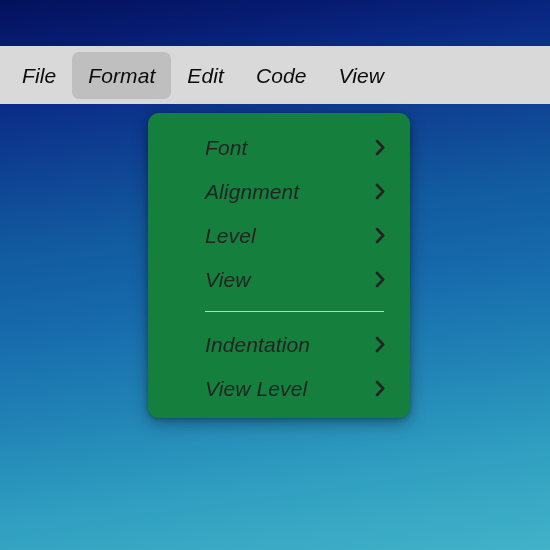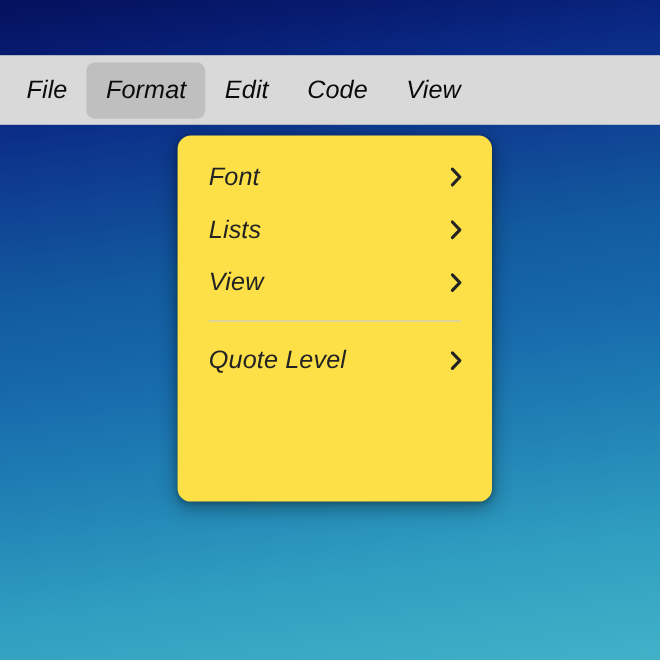--- a/index.html
+++ b/index.html
@@ -69,28 +69,29 @@
     background: #bfbfbf;
   }
 
   
   #dropdown {
     position: absolute;
     left: 148px;
     top: 113px;
     width: 262px;
     height: 305px;
-    background: #fde047;
+    background: #15803d;
     border-radius: 11px;
     box-shadow:
       0 5px 16px rgba(0, 0, 0, 0.36),
       0 1px 4px rgba(0, 0, 0, 0.22);
     box-sizing: border-box;
     padding-top: 12px;
     overflow: hidden;
+    padding-left: 31px;
   }
 
   .menu-item {
     position: relative;
     height: 44px;
     display: flex;
     align-items: center;
     justify-content: space-between;
     padding: 0 22px 0 26px;
     box-sizing: border-box;
@@ -153,44 +154,60 @@
 
     <div class="menu-item">
       <span class="menu-item-label">Font</span>
       <span class="submenu-arrow">
         <svg width="11" height="17" viewBox="0 0 11 17" fill="none" xmlns="http://www.w3.org/2000/svg">
           <path d="M2 2 L8.2 8.5 L2 15" stroke="currentColor" stroke-width="2.6" stroke-linecap="round" stroke-linejoin="round"></path>
         </svg>
       </span>
     </div>
 
-
-    <div class="menu-item">
-      <span class="menu-item-label">Lists</span>
+    <div class="menu-item">
+      <span class="menu-item-label">Alignment</span>
+      <span class="submenu-arrow">
+        <svg width="11" height="17" viewBox="0 0 11 17" fill="none" xmlns="http://www.w3.org/2000/svg">
+          <path d="M2 2 L8.2 8.5 L2 15" stroke="currentColor" stroke-width="2.6" stroke-linecap="round" stroke-linejoin="round"></path>
+        </svg>
+      </span>
+    </div>
+
+    <div class="menu-item">
+      <span class="menu-item-label">Level</span>
       <span class="submenu-arrow">
         <svg width="11" height="17" viewBox="0 0 11 17" fill="none" xmlns="http://www.w3.org/2000/svg">
           <path d="M2 2 L8.2 8.5 L2 15" stroke="currentColor" stroke-width="2.6" stroke-linecap="round" stroke-linejoin="round"></path>
         </svg>
       </span>
     </div>
 
     <div class="menu-item">
       <span class="menu-item-label">View</span>
       <span class="submenu-arrow">
         <svg width="11" height="17" viewBox="0 0 11 17" fill="none" xmlns="http://www.w3.org/2000/svg">
           <path d="M2 2 L8.2 8.5 L2 15" stroke="currentColor" stroke-width="2.6" stroke-linecap="round" stroke-linejoin="round"></path>
         </svg>
       </span>
     </div>
 
     <div class="menu-separator"></div>
 
-
-    <div class="menu-item">
-      <span class="menu-item-label">Quote Level</span>
+    <div class="menu-item">
+      <span class="menu-item-label">Indentation</span>
+      <span class="submenu-arrow">
+        <svg width="11" height="17" viewBox="0 0 11 17" fill="none" xmlns="http://www.w3.org/2000/svg">
+          <path d="M2 2 L8.2 8.5 L2 15" stroke="currentColor" stroke-width="2.6" stroke-linecap="round" stroke-linejoin="round"></path>
+        </svg>
+      </span>
+    </div>
+
+    <div class="menu-item">
+      <span class="menu-item-label">View Level</span>
       <span class="submenu-arrow">
         <svg width="11" height="17" viewBox="0 0 11 17" fill="none" xmlns="http://www.w3.org/2000/svg">
           <path d="M2 2 L8.2 8.5 L2 15" stroke="currentColor" stroke-width="2.6" stroke-linecap="round" stroke-linejoin="round"></path>
         </svg>
       </span>
     </div>
 
   </div>
 
 </div>

